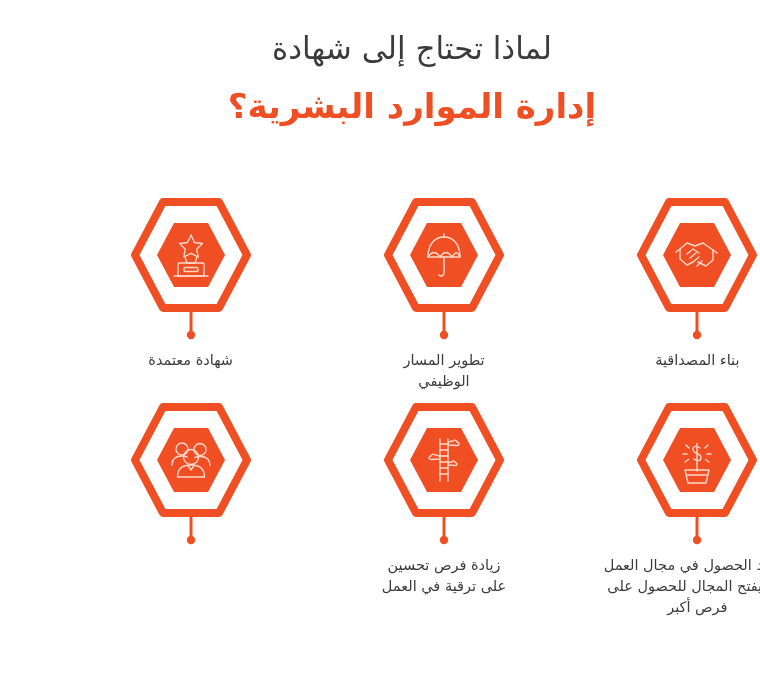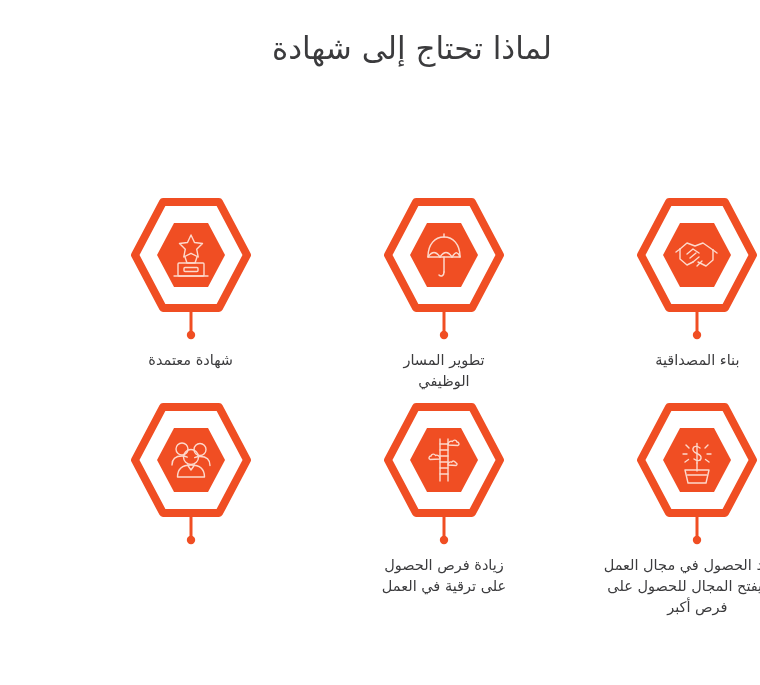--- a/index.html
+++ b/index.html
@@ -98,20 +98,21 @@
     max-width: 232px;
   }
 </style>
 </head>
 <body>
 
 <div class="page">
 
   <div class="heading">
     <span class="heading-line1">لماذا تحتاج إلى شهادة</span>
+    <span class="heading-line2">إدارة الموارد البشرية؟</span>
   </div>
 
   <div class="grid">
 
     <div class="grid-row row-1">
 
       <div class="cell">
         <div class="badge">
           <svg width="140" height="148" viewBox="0 0 140 148" xmlns="http://www.w3.org/2000/svg">
             <g>
@@ -251,21 +252,21 @@
               <line x1="66" y1="55" x2="74" y2="55"></line>
               <line x1="66" y1="61" x2="74" y2="61"></line>
               <line x1="66" y1="67" x2="74" y2="67"></line>
               <line x1="66" y1="73" x2="74" y2="73"></line>
               <path d="M74 44 C74 41 76.5 39.5 78.5 40.5 C79.5 38.5 82.5 38.8 83 41 C85 41 85.8 43.5 84 44.5 Z"></path>
               <path d="M66 58 C66 55 63.5 53.5 61.5 54.5 C60.5 52.5 57.5 52.8 57 55 C55 55 54.2 57.5 56 58.5 Z"></path>
               <path d="M74 64 C74 61.5 76 60.3 77.7 61.2 C78.5 59.5 81 59.8 81.4 61.6 C83 61.6 83.7 63.7 82.2 64.5 Z"></path>
             </g>
           </svg>
         </div>
-        <div class="label">زيادة فرص الحصول
+        <div class="label">زيادة فرص تحسين
 على ترقية في العمل</div>
       </div>
 
       <div class="cell">
         <div class="badge">
           <svg width="140" height="148" viewBox="0 0 140 148" xmlns="http://www.w3.org/2000/svg">
             <g>
               <polygon points="42,6 98,6 126,59 98,112 42,112 14,59" fill="none" stroke="#F04E23" stroke-width="8" stroke-linejoin="round"></polygon>
             </g>
             <g>

